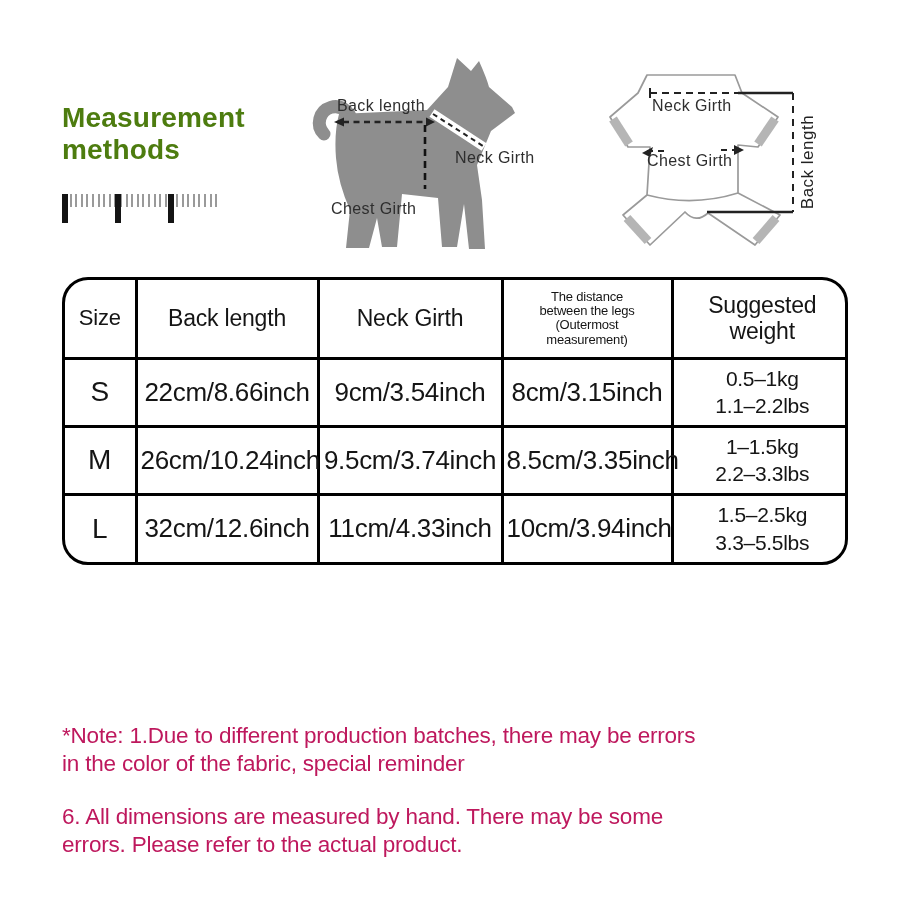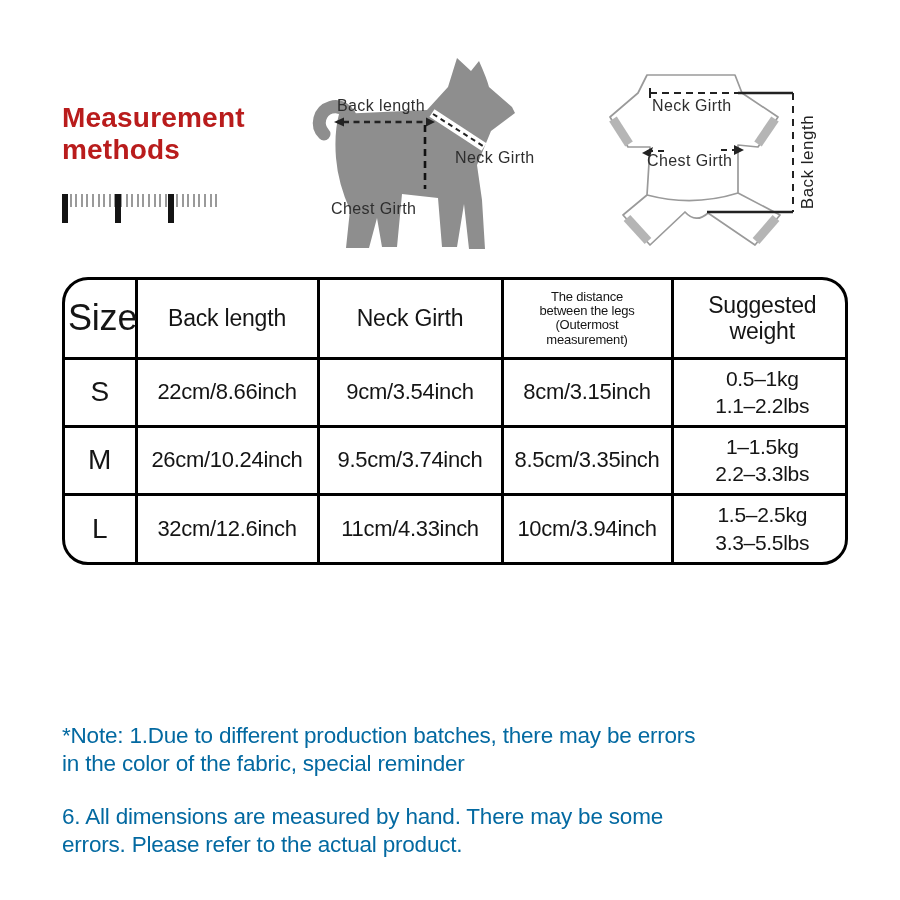--- a/index.html
+++ b/index.html
@@ -10,21 +10,21 @@
     width: 900px; height: 900px;
     position: relative;
     overflow: hidden;
   }
   .prewrap { white-space: pre-line; }
 
   
   .title {
     position: absolute; left: 62px; top: 102px; width: 230px;
     font-size: 28px; font-weight: bold; line-height: 1.14;
-    color: #b91c1c; letter-spacing: 0.2px;
+    color: #4d7c0f; letter-spacing: 0.2px;
   }
 
   
   .ruler { position: absolute; left: 62px; top: 194px; width: 162px; height: 30px; }
   .ruler-small {
     position: absolute; left: 2px; top: 0; width: 156px; height: 13px;
     background: repeating-linear-gradient(90deg, #9a9a9a 0 2px, transparent 2px 5.6px);
   }
   .ruler-big { position: absolute; top: 0; width: 6px; height: 29px; background: #141414; }
 
@@ -50,31 +50,31 @@
   }
   table.size-table { border-collapse: collapse; width: 100%; table-layout: fixed; }
   .size-table th, .size-table td {
     border-right: 3px solid #000; border-bottom: 3px solid #000;
     text-align: center; vertical-align: middle;
     font-weight: normal; color: #151515; padding: 2px 3px;
   }
   .size-table th:last-child, .size-table td:last-child { border-right: none; }
   .size-table tr:last-child td { border-bottom: none; }
   .size-table thead th { height: 78px; font-size: 23px; letter-spacing: -0.2px; }
-  .size-table thead th.col-size { font-size: 36px; }
+  .size-table thead th.col-size { font-size: 22px; }
   .size-table thead th.col-distance { font-size: 13px; line-height: 1.1; }
   .size-table thead th.col-weight { font-size: 23px; line-height: 1.15; margin-top: 48px; }
-  .size-table tbody td { height: 68px; font-size: 22px; letter-spacing: -0.3px; }
+  .size-table tbody td { height: 68px; font-size: 26px; letter-spacing: -0.3px; }
   .size-table tbody td.cell-size { font-size: 28px; letter-spacing: 0; }
   .size-table tbody td.cell-weight { font-size: 21px; line-height: 1.3; margin-top: 28px; }
 
   
   .notes { position: absolute; left: 62px; top: 722px; width: 810px; }
   .notes p {
-    font-size: 22.5px; line-height: 1.24; color: #0369a1;
+    font-size: 22.5px; line-height: 1.24; color: #be185d;
     margin-bottom: 25px; letter-spacing: -0.2px;
   }
 </style>
 </head>
 <body>
 
 <h1 class="title prewrap">Measurement
 methods</h1>
 
 <div class="ruler">

